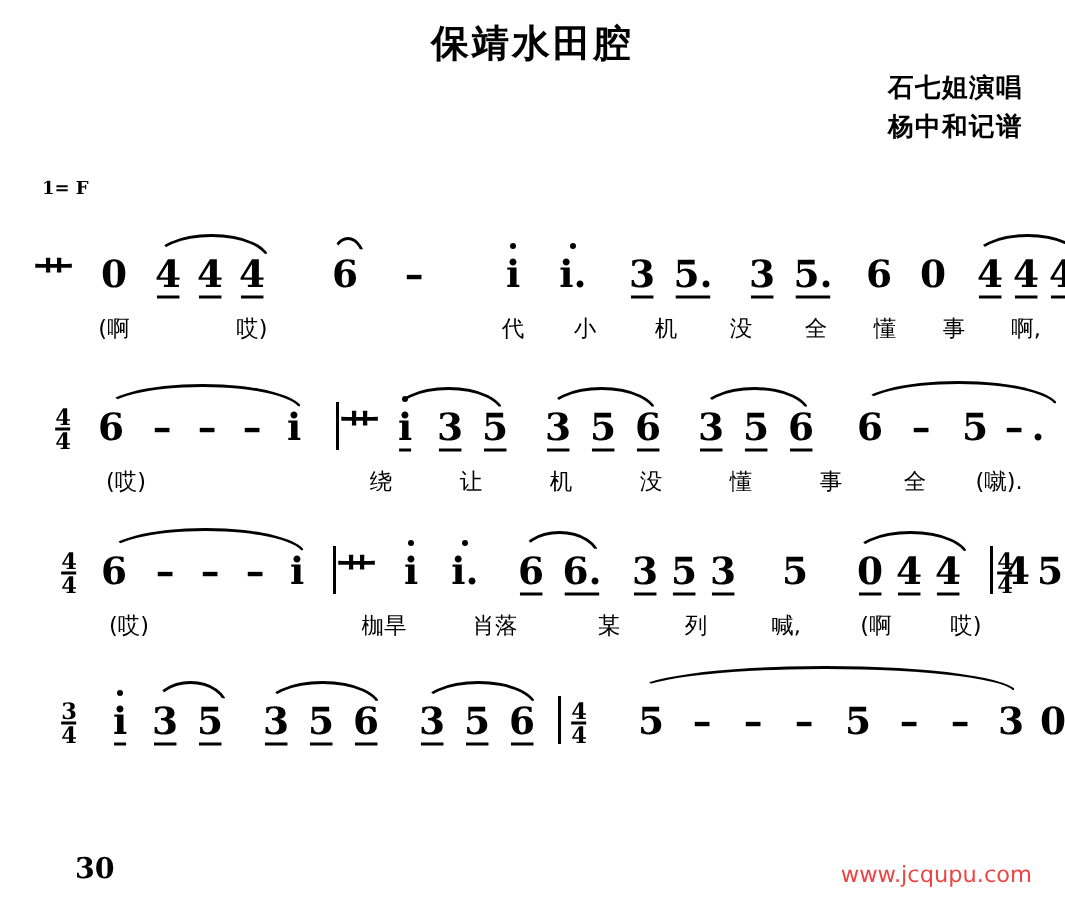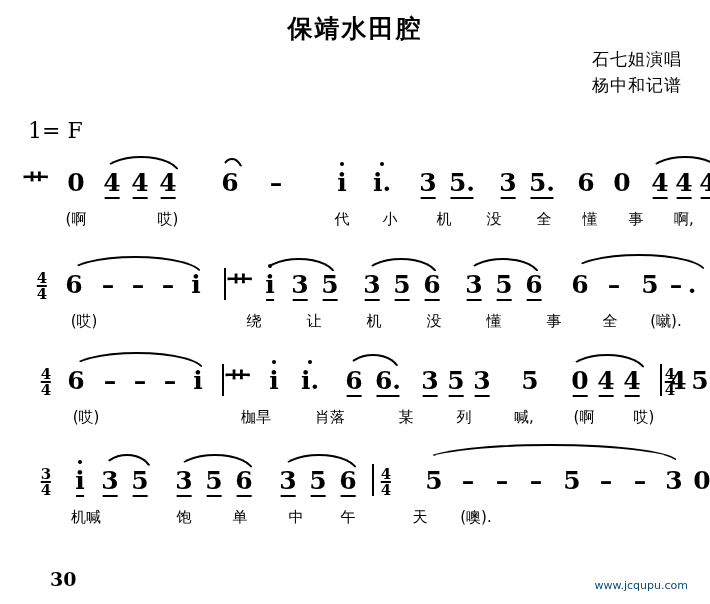--- a/index.html
+++ b/index.html
@@ -30,32 +30,32 @@
     font-size: 25px;
     font-weight: bold;
     letter-spacing: 2px;
   }
   .credits {
     position: absolute;
     top: 46px;
     right: 28px;
     text-align: right;
     font-size: 17px;
-    font-weight: normal;
+    font-weight: bold;
     line-height: 26px;
     letter-spacing: 1px;
   }
   .credit-line { white-space: nowrap; }
 
   .keysig {
     position: absolute;
     left: 28px;
     top: 118px;
-    font-size: 22px;
-    font-weight: normal;
+    font-size: 12px;
+    font-weight: bold;
     font-family: "DejaVu Serif", serif;
   }
 
   
   .system {
     position: absolute;
     left: 24px;
     width: 668px;
   }
   .notes-row {
@@ -139,22 +139,22 @@
     left: 50px;
     bottom: 14px;
     font-size: 19px;
     font-weight: bold;
     font-family: "DejaVu Serif", serif;
   }
   .footer-url {
     position: absolute;
     right: 22px;
     bottom: 12px;
-    font-size: 11px;
-    color: #0c4a6e;
+    font-size: 15px;
+    color: #ef4444;
     font-family: "DejaVu Sans", sans-serif;
   }
 </style>
 </head>
 <body>
 
 <div class="page">
 
   <div class="title">保靖水田腔</div>
 
@@ -338,27 +338,18 @@
       <span class="slur" style="left:256px; width:74px; top:-4px;"></span>
       <span class="slur" style="left:398px; width:252px; top:-14px;"></span>
       <span class="dotabove" style="left:54px; top:2px;"></span>
       <span class="barline" style="left:348px;"></span>
 
       <span class="meter" style="left:362px; top:9px;">
         <span class="num">4</span>
         <span class="den">4</span>
       </span>
     </div>
-    <div class="lyrics-row">
-      <span class="lyr" style="left:62px;">机喊</span>
-      <span class="lyr" style="left:160px;">饱</span>
-      <span class="lyr" style="left:216px;">单</span>
-      <span class="lyr" style="left:272px;">中</span>
-      <span class="lyr" style="left:324px;">午</span>
-      <span class="lyr" style="left:396px;">天</span>
-      <span class="lyr" style="left:452px;">(噢).</span>
-    </div>
   </div>
 
   <div class="footer-num">30</div>
   <div class="footer-url">www.jcqupu.com</div>
 
 </div>
 
 </body></html>

